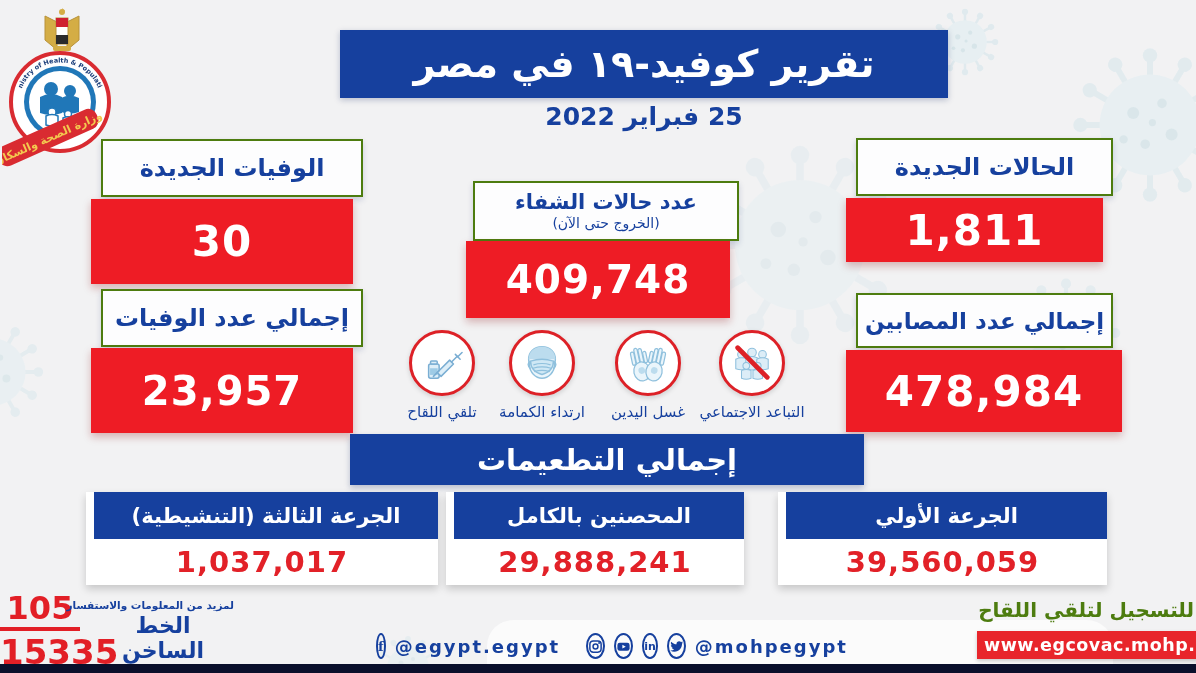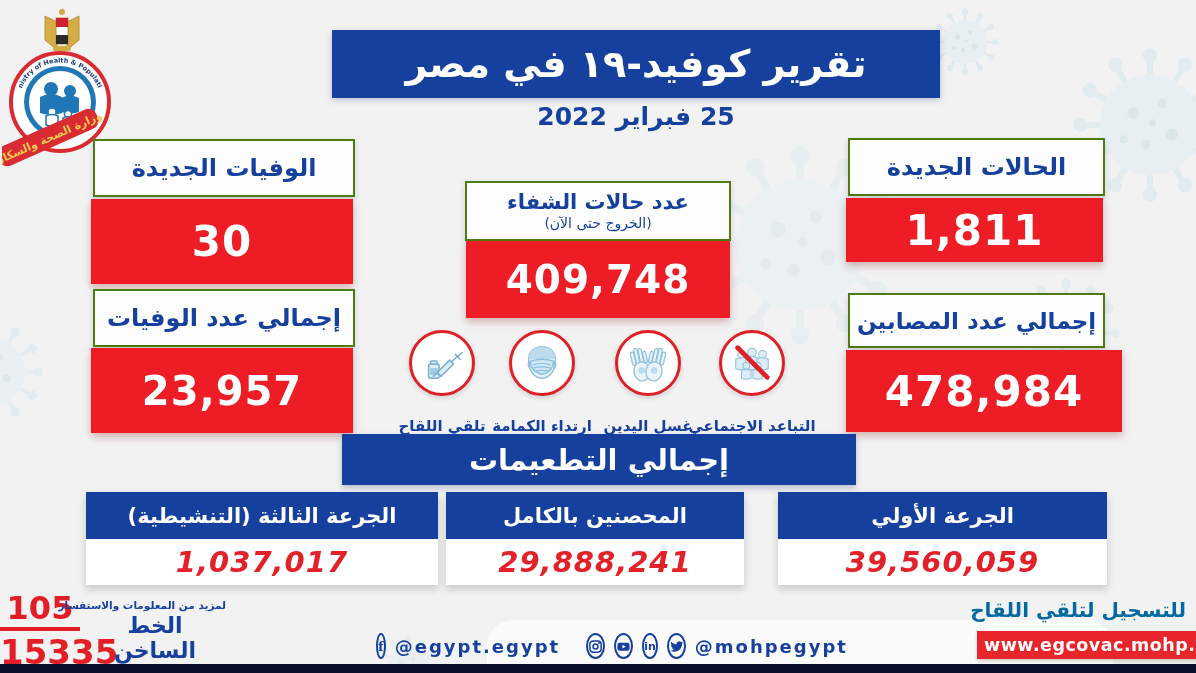--- a/index.html
+++ b/index.html
@@ -24,55 +24,55 @@
   .rbox{
     background:#ee1c25;color:#fff;font-weight:bold;display:flex;align-items:center;justify-content:center;
     box-shadow:0 4px 8px rgba(140,10,15,.28);letter-spacing:1px;
   }
   
   .precaution{position:absolute;top:330px;width:100px;display:flex;flex-direction:column;align-items:center;}
   .pcircle{
     width:60px;height:60px;border-radius:50%;background:#fff;border:3px solid #dd2127;
     display:flex;align-items:center;justify-content:center;box-shadow:0 2px 5px rgba(0,0,0,.15);
   }
-  .plabel{margin-top:21px;font-size:15px;font-weight:bold;color:#16409e;white-space:nowrap;}
+  .plabel{margin-top:7px;font-size:15px;font-weight:normal;color:#16409e;white-space:nowrap;}
   
   .vax-banner{
     left:342px;top:434px;width:514px;height:51px;background:#16409e;color:#fff;font-weight:bold;
     font-size:29px;display:flex;align-items:center;justify-content:center;
     box-shadow:0 3px 6px rgba(10,30,90,.25);
   }
   .vcard{background:#fff;box-shadow:0 4px 8px rgba(0,0,0,.18);}
   .vhead{
     height:47px;background:#16409e;color:#fff;font-weight:bold;font-size:21px;
     display:flex;align-items:center;justify-content:center;
   }
   .vnum{
     height:46px;color:#e22128;font-weight:bold;font-size:29px;letter-spacing:1px;
-    display:flex;align-items:center;justify-content:center;font-style:italic;
+    display:flex;align-items:center;justify-content:center;
   }
   
   .hotline-num{width:80px;text-align:center;color:#e21f26;font-weight:bold;line-height:1;}
   .hotline-info{font-size:10.5px;font-weight:bold;color:#16409e;white-space:nowrap;}
   .hotline-label{font-size:22px;font-weight:bold;color:#16409e;margin-top:2px;}
   .social-band{left:487px;top:620px;width:626px;height:53px;background:rgba(252,252,253,.8);border-radius:26px 26px 0 0;}
   .social-row{left:398px;top:628px;width:428px;height:36px;display:flex;align-items:center;justify-content:center;gap:9px;}
   .sicon{
     width:26px;height:26px;border-radius:50%;border:2px solid #16409e;box-sizing:border-box;
     display:flex;align-items:center;justify-content:center;color:#16409e;font-weight:bold;font-size:13px;background:transparent;
   }
   .handle{color:#16409e;font-weight:bold;font-size:18px;letter-spacing:2px;white-space:nowrap;}
   .sdivider{width:2px;height:26px;background:#16409e;margin:0 4px;}
-  .register-label{left:972px;top:598px;width:214px;text-align:center;color:#0369a1;font-weight:bold;font-size:20px;white-space:nowrap;}
+  .register-label{left:972px;top:598px;width:214px;text-align:center;color:#4d7c0f;font-weight:bold;font-size:20px;white-space:nowrap;}
   .register-url{
     left:977px;top:631px;width:240px;height:28px;background:#e8252b;color:#fff;font-weight:bold;font-size:17.5px;
     line-height:28px;padding-left:7px;white-space:nowrap;letter-spacing:.5px;box-shadow:0 2px 4px rgba(0,0,0,.2);
   }
   .bottom-strip{left:0;top:664px;width:1196px;height:9px;background:#0a0f2b;}
-  .rtl{direction:rtl;}
+  .rtl{direction:rtl;margin-left:8px;}
 </style>
 </head>
 <body>
 
 <div class="canvas">
 
   <svg class="abs" style="left:0;top:0;" width="1196" height="673" viewBox="0 0 1196 673">
     <defs>
       <g id="virus">
         <g fill="#dfeaee">

